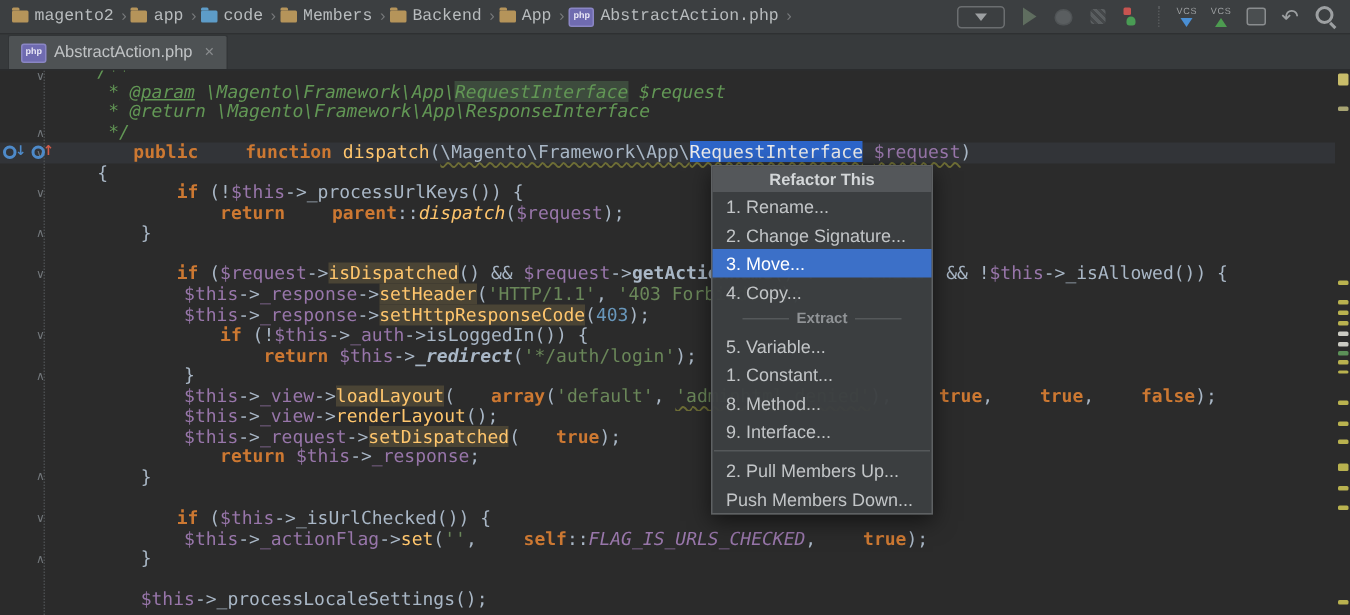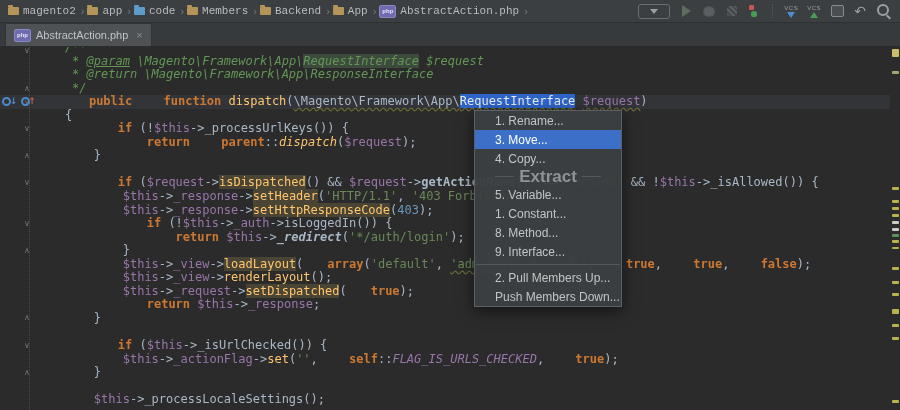--- a/index.html
+++ b/index.html
@@ -72,23 +72,23 @@
   .t-w{text-decoration-line:underline;text-decoration-style:wavy;text-decoration-color:#6d6d35;text-underline-offset:2px;}
   .t-ht{background:#4a4435;}
   .t-hg{background:#3d4b3d;}
   .t-sel{background:#2d65c9;color:#eaeaea;}
   .stripe-mark{position:absolute;right:1px;width:7px;border-radius:1px;}
   
   .popup{position:absolute;left:474px;top:63px;width:146px;background:rgba(60,63,65,0.97);
          border:1px solid #5e6163;box-shadow:0 4px 14px rgba(0,0,0,.55);z-index:20;font-size:12px;}
   .popup-title{height:17px;background:#54575a;color:#d3d6d8;font-weight:bold;font-size:11px;
                display:flex;align-items:center;justify-content:center;}
-  .pitem{height:19px;display:flex;align-items:center;padding-left:20px;color:#c2c5c7;cursor:pointer;}
+  .pitem{height:19px;display:flex;align-items:center;padding-left:9px;color:#c2c5c7;cursor:pointer;}
   .pitem.selected{background:#3c70c8;color:#ffffff;}
-  .pheader{height:17px;display:flex;align-items:center;color:#909396;font-weight:bold;font-size:17px;gap:5px;padding:0 20px;}
+  .pheader{height:17px;display:flex;align-items:center;color:#909396;font-weight:bold;font-size:10px;gap:5px;padding:0 20px;}
   .pheader::before,.pheader::after{content:"";flex:1;border-top:1px solid #55585a;}
   .psep{border-top:1px solid #55585a;margin:3px 1px;}
 </style>
 </head>
 <body>
 
 <div class="app">
 
   <div class="topbar">
     <div class="breadcrumbs" id="breadcrumbs">
@@ -211,22 +211,24 @@
         <div class="stripe-mark" style="top: 220px; height: 3px; background: rgb(185, 178, 79);"></div>
         <div class="stripe-mark" style="top: 234px; height: 3px; background: rgb(185, 178, 79);"></div>
         <div class="stripe-mark" style="top: 246px; height: 3px; background: rgb(185, 178, 79);"></div>
         <div class="stripe-mark" style="top: 262px; height: 5px; background: rgb(185, 178, 79);"></div>
         <div class="stripe-mark" style="top: 277px; height: 3px; background: rgb(185, 178, 79);"></div>
         <div class="stripe-mark" style="top: 290px; height: 3px; background: rgb(185, 178, 79);"></div>
         <div class="stripe-mark" style="top: 353px; height: 3px; background: rgb(185, 178, 79);"></div>
       </div>
 
     <div class="popup">
+      <div class="popup-title">Refactor This</div>
       <div id="popup-items">
           <div class="pitem">1. Rename...</div>
+          <div class="pitem">2. Change Signature...</div>
           <div class="pitem selected">3. Move...</div>
           <div class="pitem">4. Copy...</div>
           <div class="pheader">Extract</div>
           <div class="pitem">5. Variable...</div>
           <div class="pitem">1. Constant...</div>
           <div class="pitem">8. Method...</div>
           <div class="pitem">9. Interface...</div>
           <div class="psep"></div>
           <div class="pitem">2. Pull Members Up...</div>
           <div class="pitem">Push Members Down...</div>

